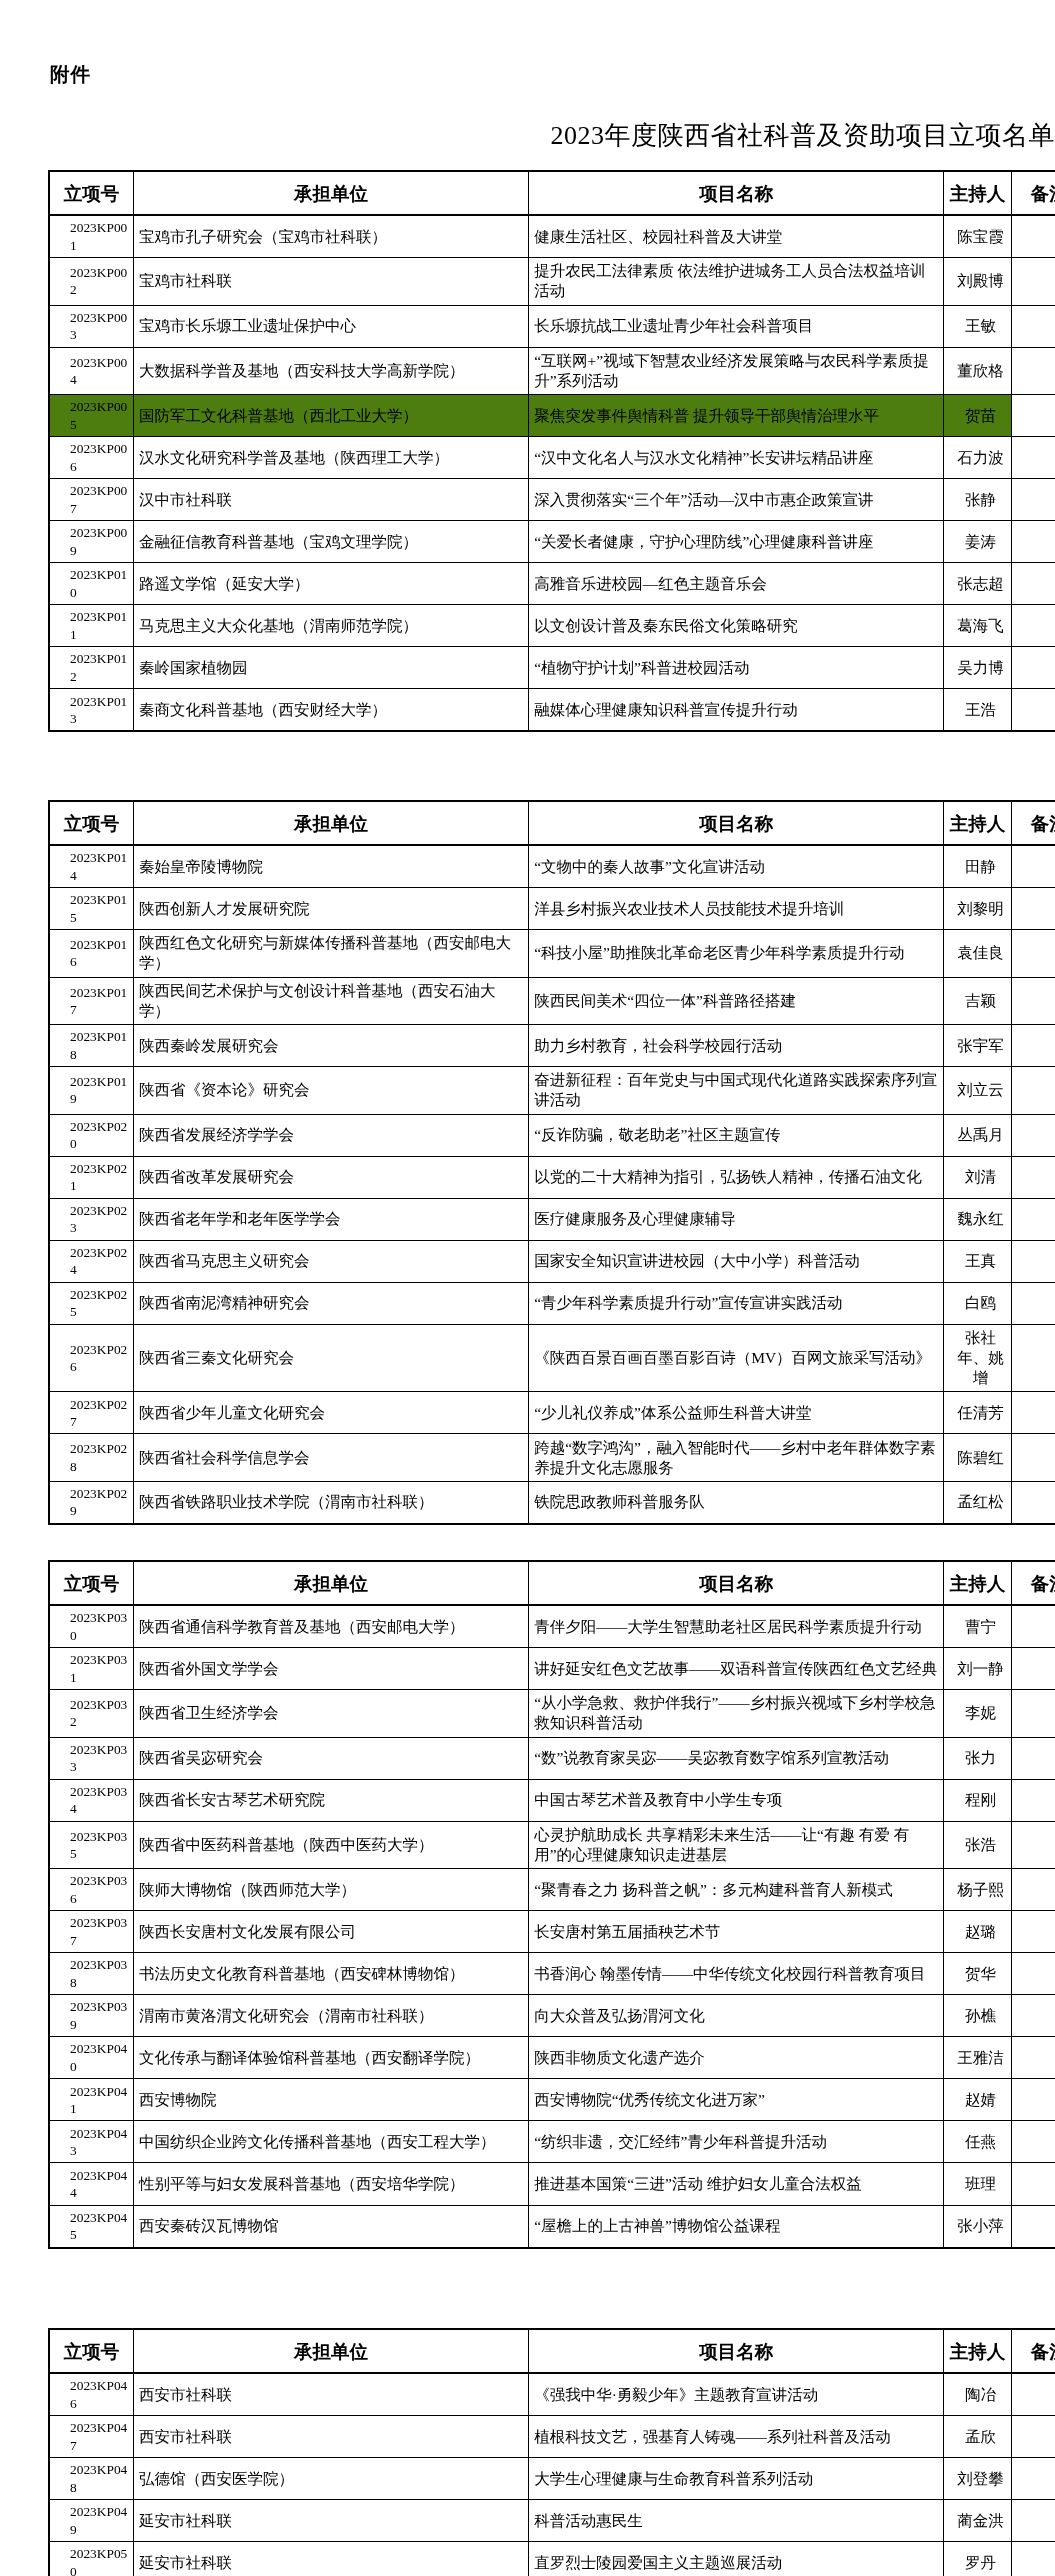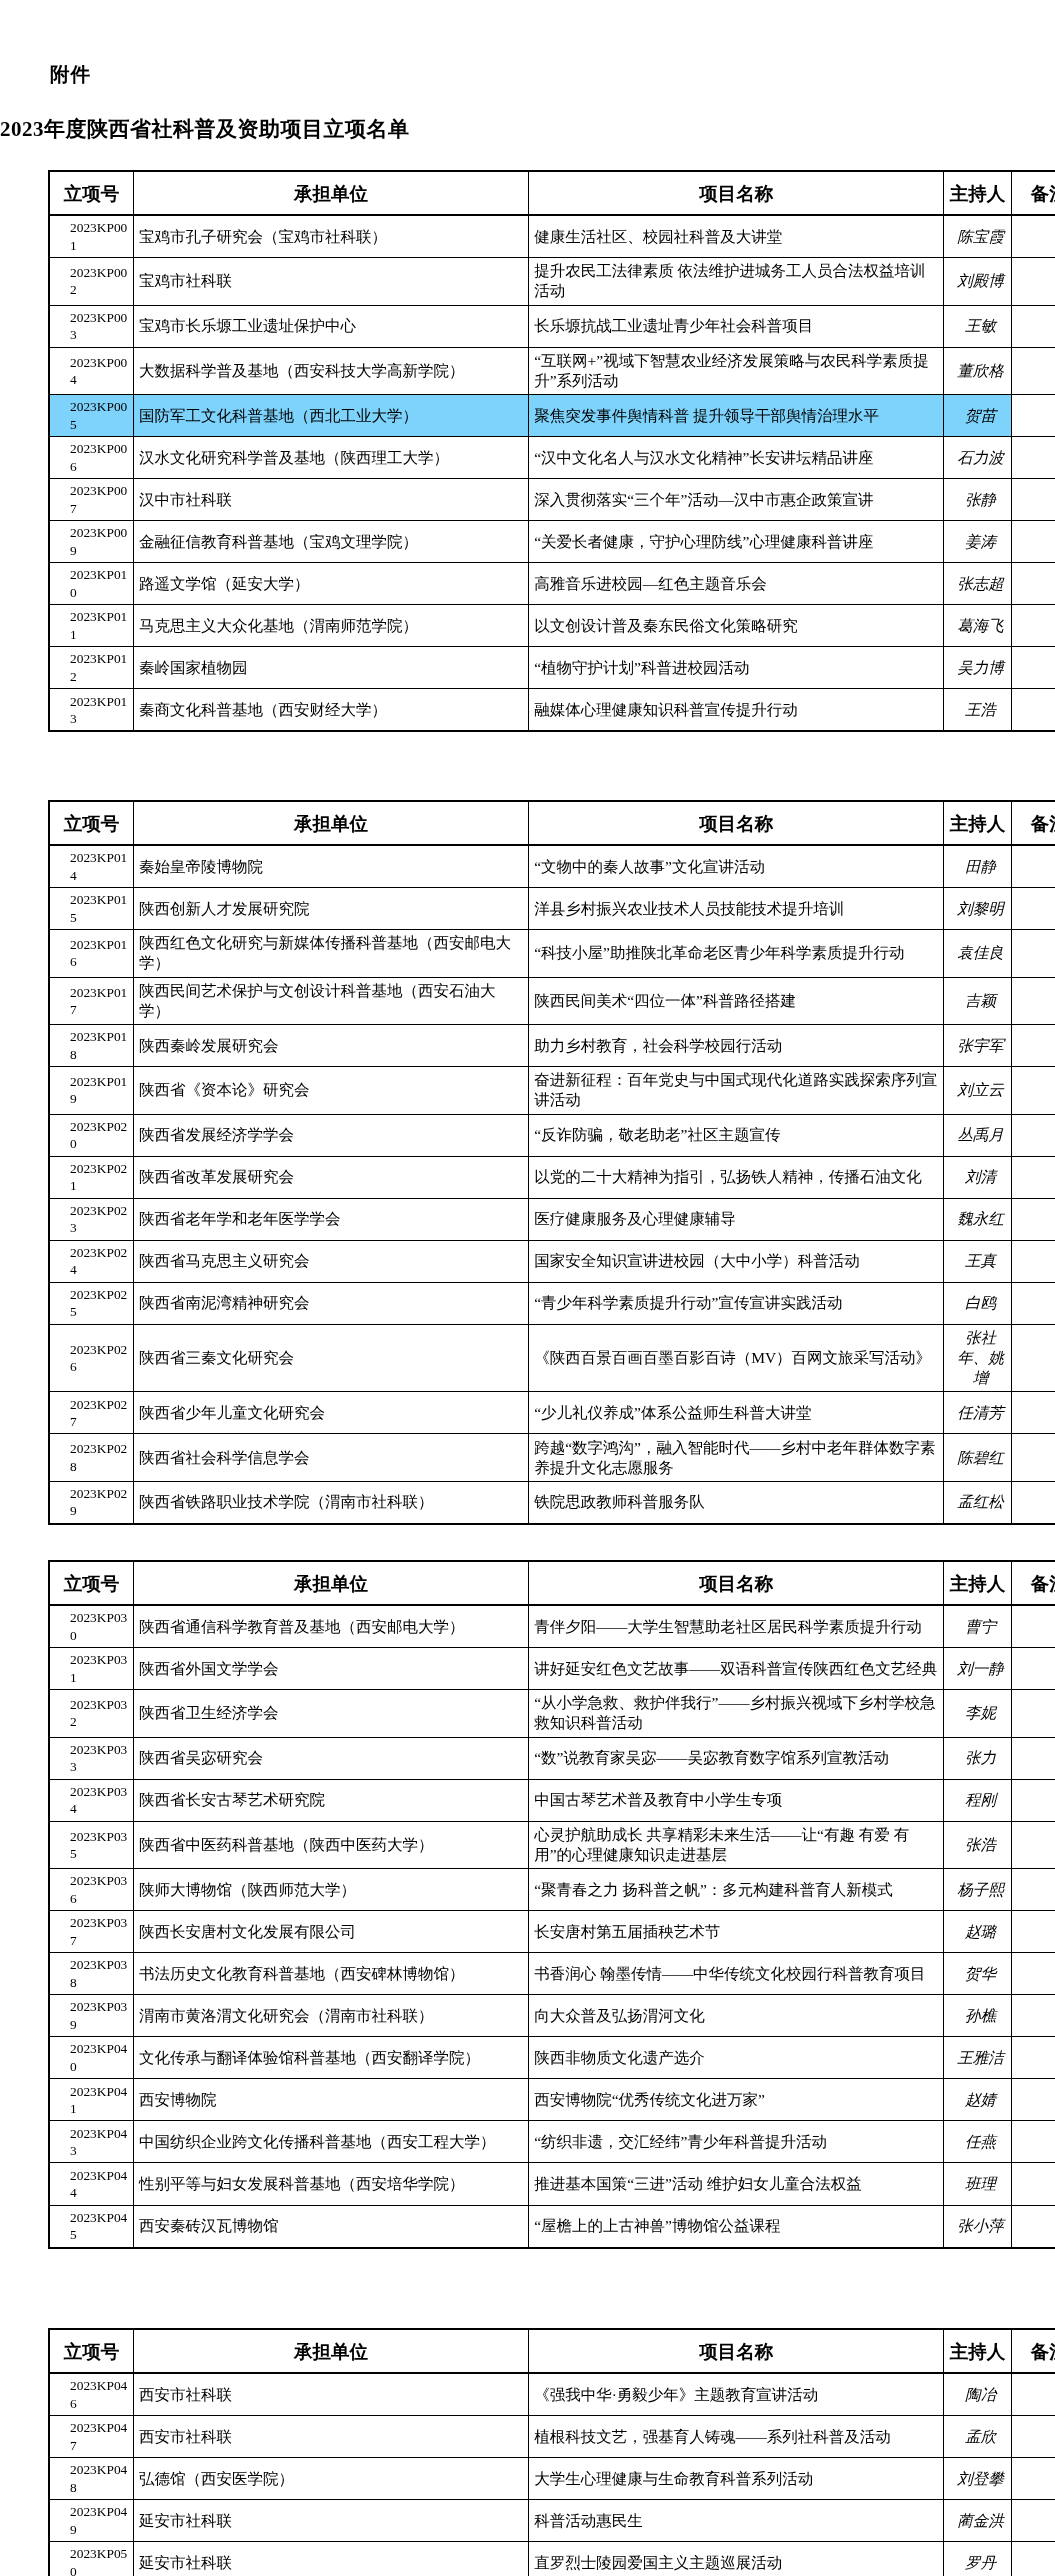--- a/index.html
+++ b/index.html
@@ -20,23 +20,23 @@
     left: 50px;
     font-size: 19.6px;
     font-weight: 600;
     letter-spacing: 1px;
   }
   .doc-title {
     position: absolute;
     top: 101px;
     left: 0;
     width: 100%;
-    text-align: left;
-    font-size: 21px;
-    font-weight: bold;
+    text-align: right;
+    font-size: 26px;
+    font-weight: normal;
     letter-spacing: 0.5px;
   }
   .tbl-wrap {
     position: absolute;
     left: 48px;
     width: 1041px;
   }
   #tbl-0 { top: 170px; }
   #tbl-1 { top: 800px; }
   #tbl-2 { top: 1560px; }
@@ -76,24 +76,24 @@
   }
   td.c0 {
     font-size: 13.4px;
     font-family: "Liberation Serif", "DejaVu Serif", serif;
     text-align: left;
     padding-left: 20px;
     padding-right: 1px;
     letter-spacing: 0px;
   }
   td.c1, td.c2 { text-align: left; }
-  td.c3 { text-align: center; padding-left: 8px; padding-right: 2.1px; font-style: italic; }
+  td.c3 { text-align: center; padding-left: 8px; padding-right: 2.1px; }
   td.c4 { text-align: center; }
   tr.hl td.c0, tr.hl td.c1, tr.hl td.c2, tr.hl td.c3 {
-    background: #7dd3fc;
+    background: #4d7c0f;
   }
 </style>
 </head>
 <body>
 
 <div class="attachment">附件</div>
 
 <h1 class="doc-title">2023年度陕西省社科普及资助项目立项名单</h1>
 
 <section class="tbl-wrap" id="tbl-0">

